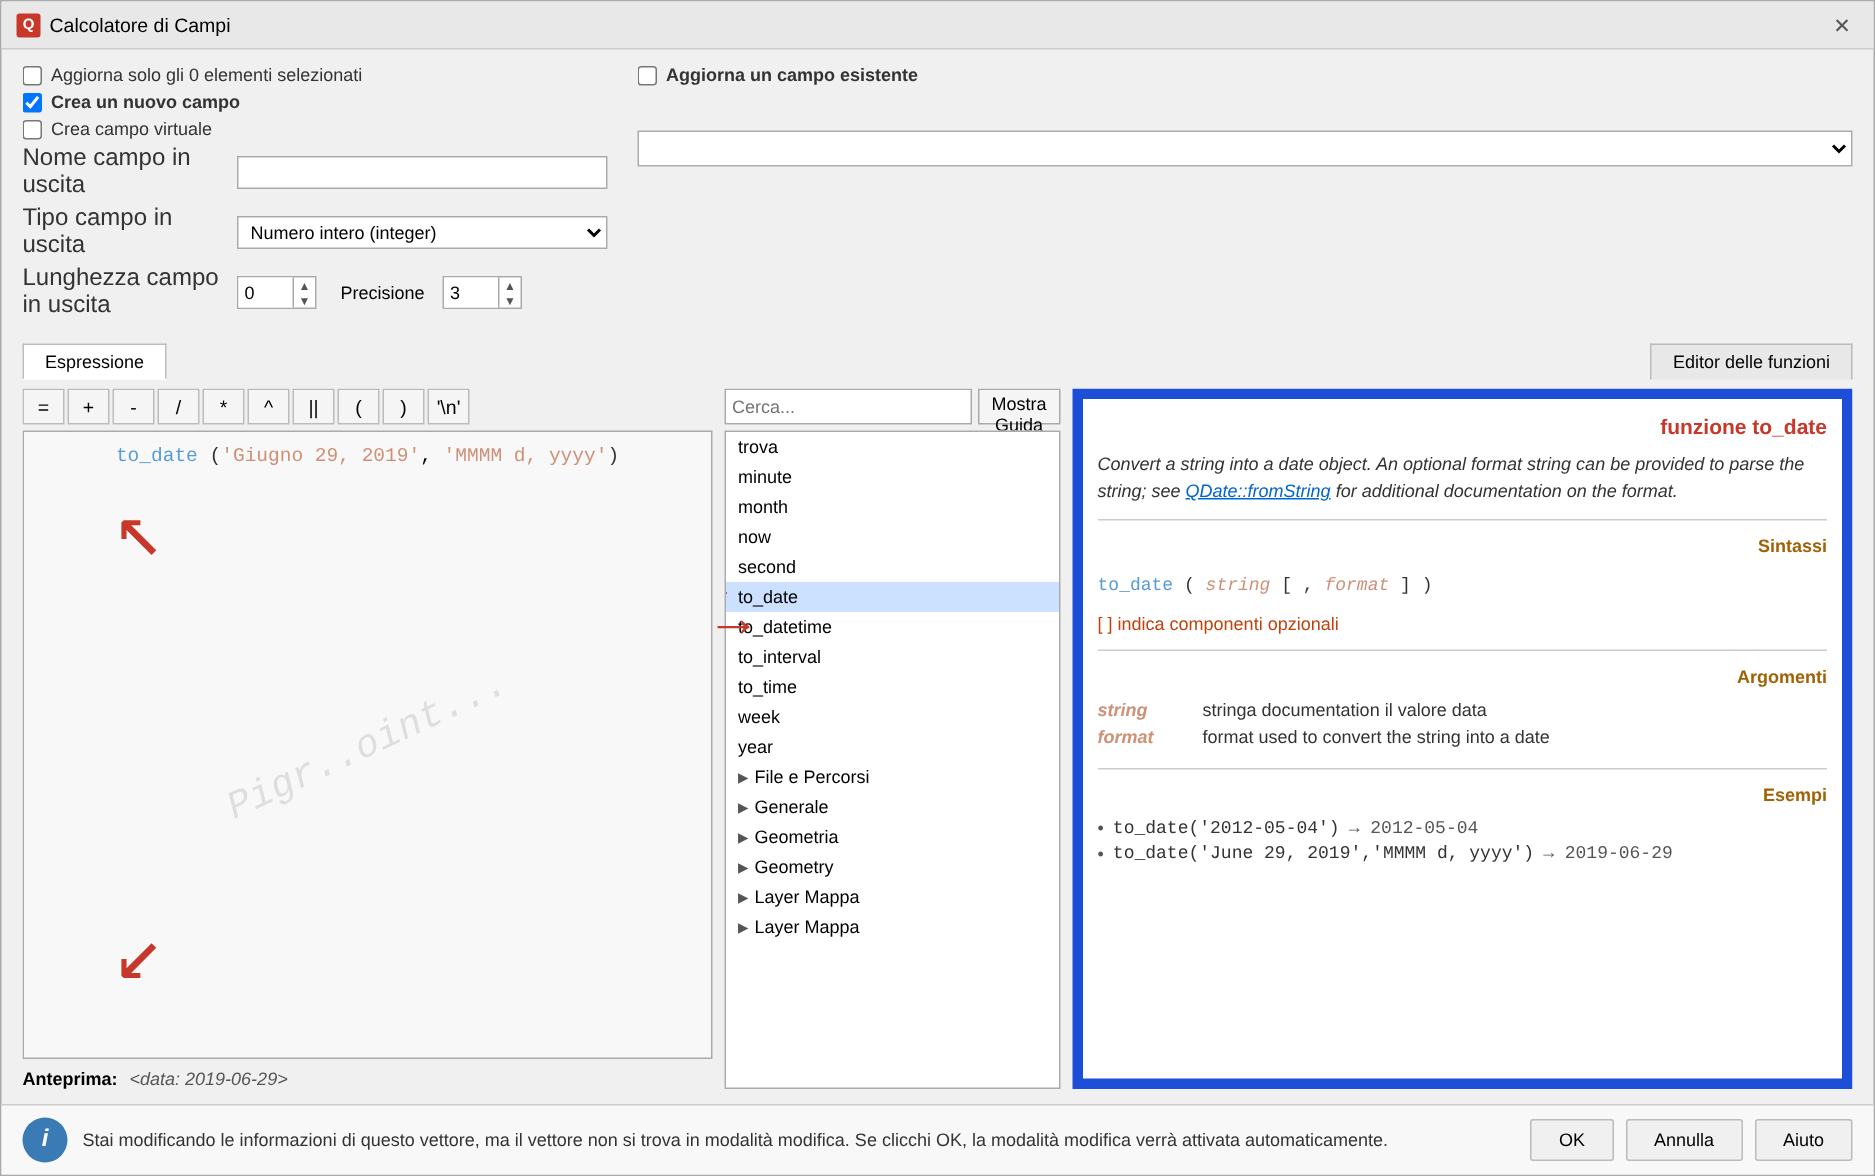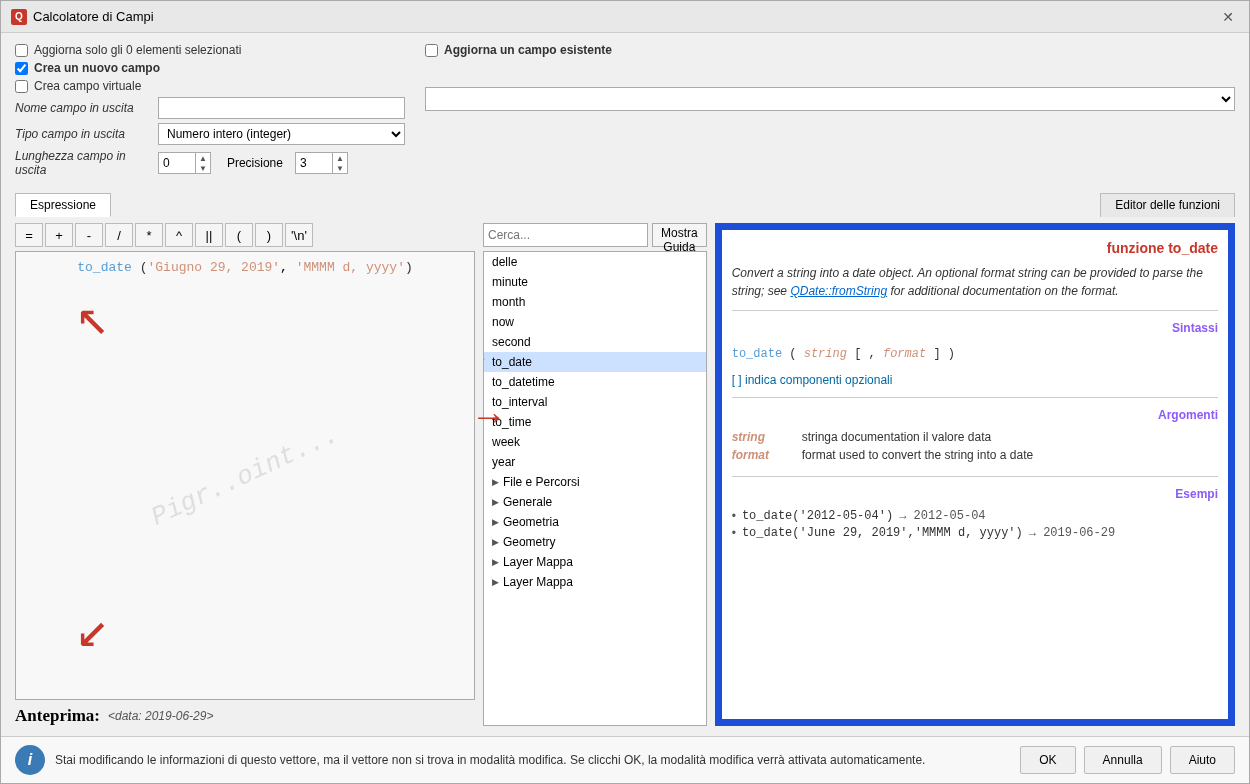--- a/index.html
+++ b/index.html
@@ -95,24 +95,23 @@
       font-weight: bold;
     }
     .field-row {
       display: flex;
       align-items: center;
       gap: 8px;
       margin-bottom: 4px;
     }
     .field-label {
       width: 135px;
-      font-size: 12px;
+      font-size: 16px;
       color: #333;
       flex-shrink: 0;
-      font-style: italic;
     }
     .field-input {
       flex: 1;
       height: 22px;
       border: 1px solid #aaa;
       background: white;
       padding: 2px 4px;
       font-size: 12px;
     }
     .field-select {
@@ -215,21 +214,21 @@
     }
     .expr-fn { color: #569cd6; }
     .expr-paren { color: #333; }
     .expr-string { color: #ce9178; }
     .preview-row {
       display: flex;
       align-items: center;
       gap: 8px;
       margin-top: 2px;
     }
-    .preview-label { font-size: 17px; font-weight: bold; font-family: Liberation Serif, serif; }
+    .preview-label { font-size: 12px; font-weight: bold; }
     .preview-value { font-size: 12px; font-style: italic; color: #555; }
     .middle-panel {
       flex: 0 0 195px;
       display: flex;
       flex-direction: column;
       gap: 4px;
     }
     .search-row {
       display: flex;
       gap: 4px;
@@ -291,36 +290,36 @@
       text-align: right;
     }
     .help-desc {
       font-size: 12px;
       color: #333;
       line-height: 1.5;
       font-style: italic;
     }
     .help-link { color: #0066cc; text-decoration: underline; cursor: pointer; }
     .help-section-title {
-      color: #8b5cf6;
+      color: #a16207;
       font-weight: bold;
       font-size: 12px;
       text-align: right;
     }
     .syntax-block {
       font-family: 'Courier New', monospace;
       font-size: 12px;
       color: #333;
       margin: 4px 0;
     }
     .syn-fn { color: #569cd6; }
     .syn-param { color: #ce9178; font-style: italic; }
     .optional-note {
       font-size: 12px;
-      color: #0369a1;
+      color: #c2410c;
     }
     .args-table { font-size: 12px; }
     .arg-row { display: flex; gap: 10px; margin-bottom: 4px; }
     .arg-name { color: #ce9178; font-style: italic; font-weight: bold; min-width: 60px; }
     .arg-desc { color: #333; }
     .examples-block { font-size: 12px; }
     .example-line { display: flex; align-items: center; gap: 6px; margin-bottom: 3px; }
     .bullet { color: #555; }
     .ex-code { font-family: 'Courier New', monospace; color: #333; }
     .ex-result { color: #555; font-family: 'Courier New', monospace; }
@@ -487,21 +486,21 @@
         <div class="search-row">
           <input type="text" class="search-input" placeholder="Cerca..." style="">
           <button class="guide-btn">Mostra Guida</button>
         </div>
         <div class="func-list">
 
           <div style="position:relative;">
             <div style="position:absolute; left:-28px; top:80px; color:#c8382a; font-size:36px; z-index:10;">→</div>
           </div>
           <div class="func-item">
-              <span>delle</span>
+              <span>trova</span>
             </div>
           <div class="func-item">
               <span>minute</span>
             </div>
           <div class="func-item">
               <span>month</span>
             </div>
           <div class="func-item">
               <span>now</span>
             </div>

